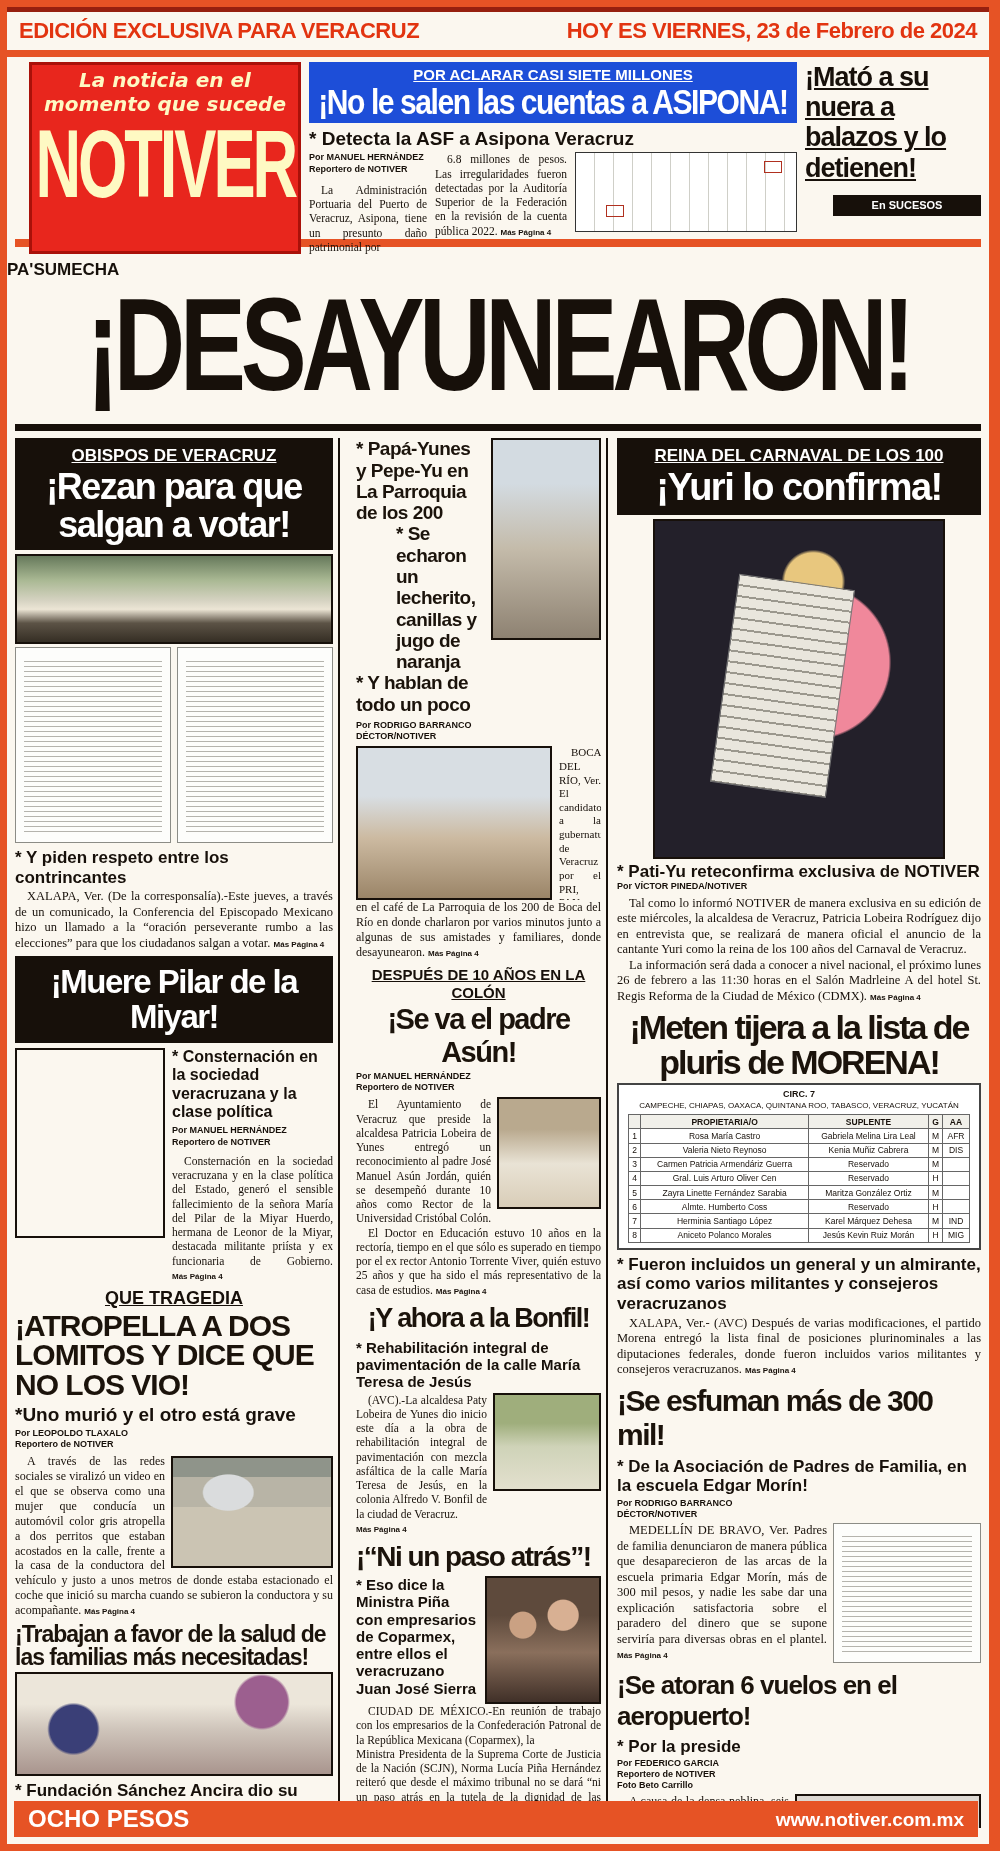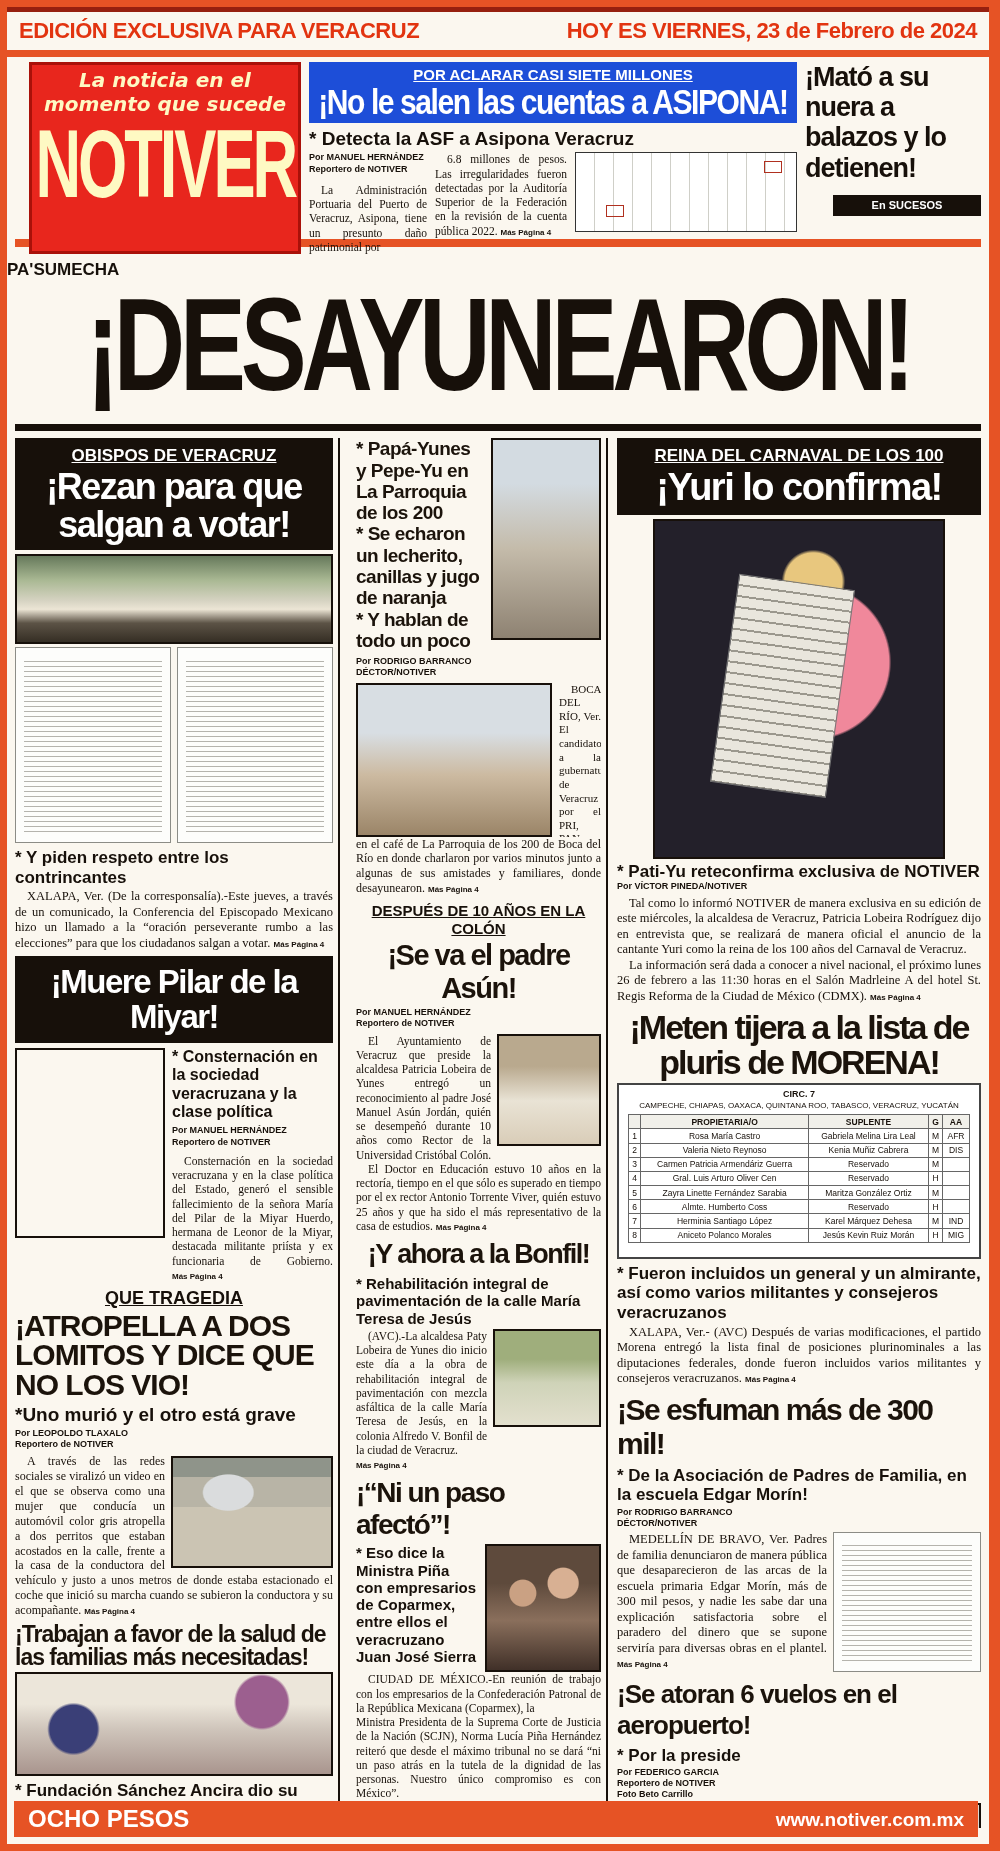--- a/index.html
+++ b/index.html
@@ -22,21 +22,21 @@
   .asi-row{display:flex;gap:8px;}
   .bycol{width:118px;flex:none;}
   .byline{font:bold 9px/1.25 "Liberation Sans",sans-serif;}
   .bodytxt{font:11.5px/1.24 "Liberation Serif",serif;text-align:justify;}
   .bodytxt p{margin:0;text-indent:12px;}
   .more{font:bold 8px "Liberation Sans",sans-serif;white-space:nowrap;}
   .sheet{flex:1;height:78px;border:1.5px solid #333;background:
     repeating-linear-gradient(90deg,#fff 0 18px,#cfcfc8 18px 19px),
     repeating-linear-gradient(180deg,#fff 0 8px,#cfcfc8 8px 9px);position:relative;}
   .sheet i{position:absolute;border:1.5px solid #b0301f;width:16px;height:10px;}
-  .mato .hl{font:bold 27px/1.12 "Liberation Sans",sans-serif;letter-spacing:-1px;}
+  .mato .hl{font:bold 27px/1.12 "Liberation Sans",sans-serif;letter-spacing:-1px;text-decoration:underline;}
   .badge{background:#17100a;color:#fff;font:bold 11px/1 "Liberation Sans",sans-serif;text-align:center;
     padding:5px 0;margin:12px 0 0 28px;}
   .orule{height:8px;background:#e65325;margin:3px 8px 0;}
   .lead-k{text-align:left;font:bold 17px/1.2 "Liberation Sans",sans-serif;margin-top:13px;}
   .lead-h{text-align:center;height:140px;}
   .lead-h span{display:inline-block;font:bold 95px/1 "Liberation Sans",sans-serif;letter-spacing:-5px;
     transform:scale(1.04,1.38);transform-origin:center top;}
   .brule{height:7px;background:#17100a;margin:4px 8px 5px;}
   
   .cols{display:grid;grid-template-columns:318px 268px 1fr;height:1390px;overflow:hidden;padding:2px 8px 0;}
@@ -82,21 +82,21 @@
   .ph-yuri i{position:absolute;left:24%;top:18%;width:40%;height:62%;transform:rotate(8deg);
     background:repeating-linear-gradient(180deg,#e9e6dd 0 9px,#9b988e 9px 11px);border:1px solid #777;}
   .ph-doc2{float:right;width:148px;height:140px;margin:0 0 2px 6px;background:#fdfdfb;border:1.5px solid #8c8c86;padding:8px;box-sizing:border-box;}
   .ph-air{float:right;width:186px;height:130px;margin:0 0 2px 6px;background:
     radial-gradient(circle at 80% 45%,#b03a2e 0 7%,transparent 8%),
     linear-gradient(180deg,#dcd8d2 0 40%,#b7b2ac 70%,#8e8a86 100%);}
   
   .tblbox{border:2px solid #444;background:#fff;padding:4px 4px 5px;margin:4px 0 2px;}
   .tcirc{font:bold 9px/1.3 "Liberation Sans",sans-serif;text-align:center;}
   .tregion{font:8px/1.25 "Liberation Sans",sans-serif;text-align:center;}
-  table.mt{width:97%;margin:3px auto 9px;border-collapse:collapse;font:8.5px/1.2 "Liberation Sans",sans-serif;}
+  table.mt{width:97%;margin:3px auto 0;border-collapse:collapse;font:8.5px/1.2 "Liberation Sans",sans-serif;}
   table.mt th,table.mt td{border:1px solid #666;padding:1.5px 2px;text-align:center;}
   table.mt th{background:#f1f0ea;}
   
   .footer{position:absolute;left:7px;right:11px;bottom:7px;height:36px;background:#e65325;
     display:flex;justify-content:space-between;align-items:center;padding:0 14px;}
   .footer .fl{font:bold 24px/1 "Liberation Sans",sans-serif;color:#fff;}
   .footer .fr{font:bold 19px/1 "Liberation Sans",sans-serif;color:#fff;}
   .clr{clear:both;}
 </style>
 </head>
@@ -201,21 +201,21 @@
       <div class="hl-l" style="font-size:23px;line-height:1;margin-top:5px;">¡Trabajan a favor de la salud de las familias más necesitadas!</div>
       <div class="photo ph-fund"></div>
       <div class="sub2">* Fundación Sánchez Ancira dio su primer informe * Hasta Unánue le echa porras</div>
 
     </div>
 
     <div class="c cm">
       <div class="flx">
         <div style="width:128px;flex:none;">
           <div class="hl-l" style="font-size:19px;line-height:1.12;letter-spacing:-.5px;">* Papá-Yunes y Pepe-Yu en La Parroquia de los 200</div>
-          <div class="hl-l" style="font-size:19px;line-height:1.12;letter-spacing:-.5px;">* Se echaron un lecherito, canillas y jugo de naranja</div>
+          <div class="hl-l" style="font-size:19px;line-height:1.12;letter-spacing:-.5px;margin-left:40px;">* Se echaron un lecherito, canillas y jugo de naranja</div>
           <div class="hl-l" style="font-size:19px;line-height:1.12;letter-spacing:-.5px;">* Y hablan de todo un poco</div>
           <div class="byline" style="margin-top:5px;">
             <span>Por RODRIGO BARRANCO</span><br><span>DÉCTOR/NOTIVER</span>
           </div>
         </div>
         <div class="photo ph-hand"></div>
       </div>
       <div class="flx" style="margin-top:4px;">
         <div class="photo ph-cafe"></div>
         <div class="bodytxt" style="font-size:11px;height:154px;overflow:hidden;">
@@ -239,21 +239,21 @@
       </div>
 
       <div class="hl-l" style="font-size:27px;letter-spacing:-1.5px;margin-top:6px;text-align:center;">¡Y ahora a la Bonfil!</div>
       <div class="sub">* Rehabilitación integral de pavimentación de la calle María Teresa de Jesús</div>
       <div class="bodytxt" style="font-size:11.5px;">
         <div class="photo ph-bonfil"></div>
         <p><span>(AVC).-La alcaldesa Paty Lobeira de Yunes dio inicio este día a la obra de rehabilitación integral de pavimentación con mezcla asfáltica de la calle María Teresa de Jesús, en la colonia Alfredo V. Bonfil de la ciudad de Veracruz.</span><br><span class="more">Más Página 4</span></p>
         <div class="clr"></div>
       </div>
 
-      <div class="hl-l" style="font-size:28px;letter-spacing:-1.5px;margin-top:6px;">¡“Ni un paso afectó”!</div>
+      <div class="hl-l" style="font-size:28px;letter-spacing:-1.5px;margin-top:6px;">¡“Ni un paso atrás”!</div>
       <div class="flx" style="margin-top:3px;">
         <div style="width:122px;flex:none;">
           <div class="sub" style="margin-top:0;">* Eso dice la Ministra Piña con empresarios de Coparmex, entre ellos el veracruzano Juan José Sierra</div>
         </div>
         <div class="photo ph-pina"></div>
       </div>
       <div class="bodytxt" style="font-size:11.5px;">
         <p>CIUDAD DE MÉXICO.-En reunión de trabajo con los empresarios de la Confederación Patronal de la República Mexicana (Coparmex), la</p>
         <p style="text-indent:0;"><span>Ministra Presidenta de la Suprema Corte de Justicia de la Nación (SCJN), Norma Lucía Piña Hernández reiteró que desde el máximo tribunal no se dará “ni un paso atrás en la tutela de la dignidad de las personas. Nuestro único compromiso es con México”.</span> </p>
       </div>

